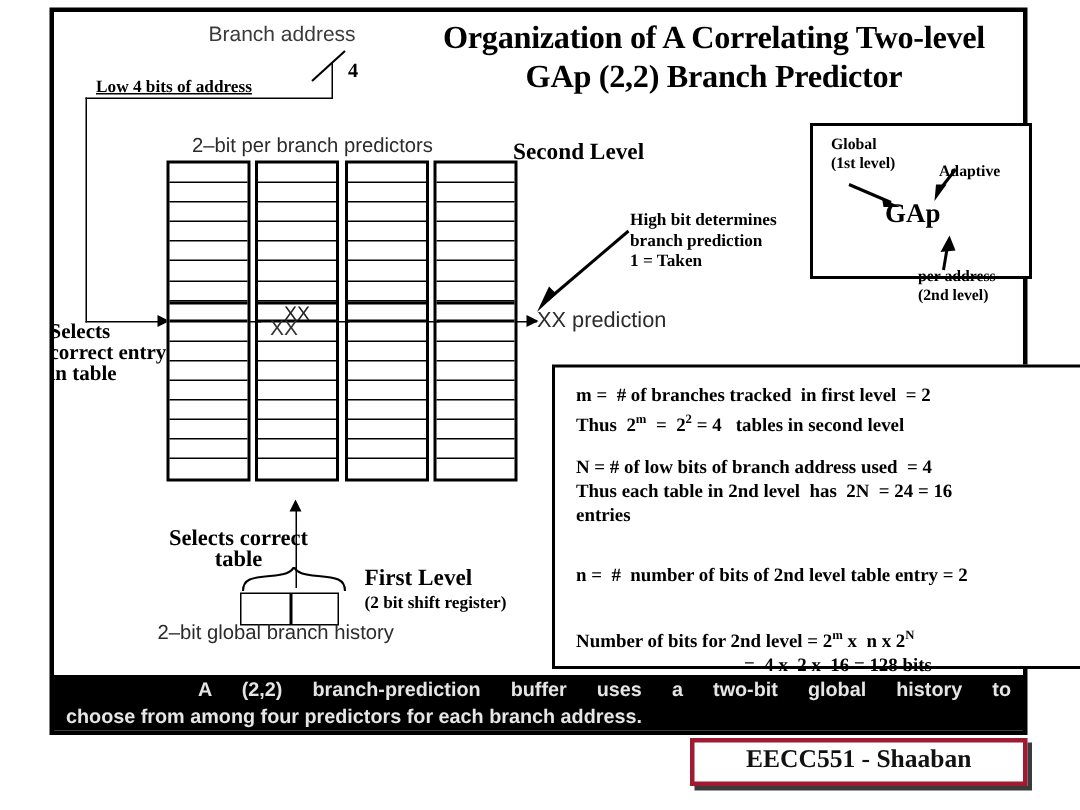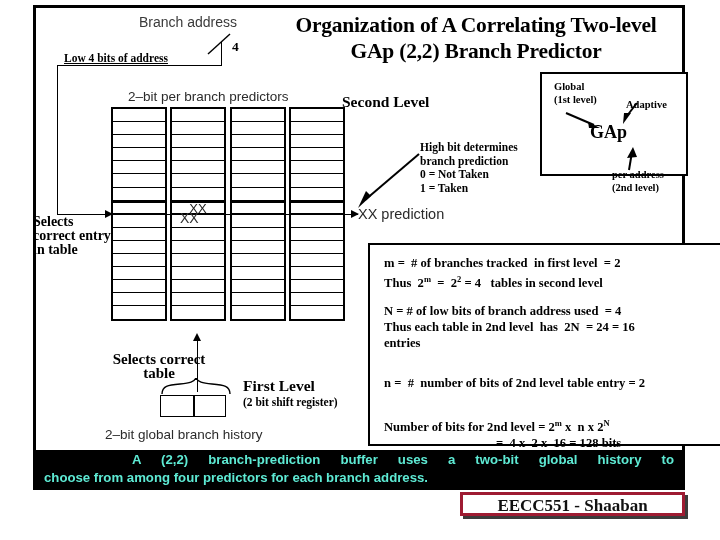--- a/index.html
+++ b/index.html
@@ -162,21 +162,21 @@
     left: 358px;
     top: 206px;
     font-size: 14.5px;
     color: #2b2b2b;
   }
 
   
   #gap-box {
     position: absolute;
     left: 540px;
-    top: 72px;
+    top: 82px;
     width: 148px;
     height: 104px;
     border: 2.5px solid #000;
     box-sizing: border-box;
     background: #fff;
   }
   #gap-global   { left: 12px;  top: 6px;  font-size: 10.5px; line-height: 13px; }
   #gap-adaptive { left: 84px;  top: 15px; font-size: 10.5px; margin-top: 10px; }
   #gap-word     { left: 48px;  top: 48px; font-size: 18px; font-family:"Liberation Serif", serif; }
   #gap-peraddr  { left: 70px;  top: 94px; font-size: 10.5px; line-height: 13px; }
@@ -228,51 +228,51 @@
   }
   #shift-register .sr-div {
     position: absolute;
     left: 50%;
     top: 0; bottom: 0;
     width: 1.6px;
     background: #000;
   }
   #global-history-label {
     left: 105px;
-    top: 427px;
+    top: 414px;
     font-size: 13.5px;
     color: #2b2b2b;
   }
 
   
   #banner {
     position: absolute;
     left: 36px;
     top: 450px;
     width: 646px;
     height: 37px;
     background: #000;
-    color: #5eead4;
+    color: #e5e5e5;
     font-family: "Liberation Sans", sans-serif;
     font-weight: bold;
     font-size: 13.2px;
     line-height: 18px;
     padding: 1px 8px 0 8px;
     box-sizing: border-box;
   }
   #banner .l1 { text-align: justify; text-align-last: justify; padding-left: 88px; }
   #banner .l2 { text-align: left; }
 
   
   #footer-badge {
     position: absolute;
     left: 460px;
     top: 492px;
     width: 225px;
-    height: 24px;
+    height: 32px;
     border: 3px solid #9e1b32;
     box-sizing: border-box;
     background: #fff;
     box-shadow: 3px 3px 0 #3b3b3b;
     text-align: center;
   }
   #footer-badge span {
     font-family: "Liberation Serif", serif;
     font-weight: bold;
     font-size: 17px;
@@ -406,21 +406,20 @@
 <div class="abs sans-thin" id="xx-mid-label">XX</div>
 
 <div class="abs serif-bold" id="selects-entry">
   <span>Selects correct entry in table</span>
 </div>
 
 <div class="abs serif-bold" id="second-level">Second Level</div>
 <div class="abs serif-bold" id="high-bit-note">
   <div>High bit determines</div>
   <div>branch prediction</div>
-  <div>0  =  Not Taken</div>
   <div>1 =  Taken</div>
 </div>
 <svg class="abs" style="left:355px; top:150px;" width="70" height="62">
   <line x1="64" y1="4" x2="10" y2="50" stroke="#000" stroke-width="2"></line>
   <polygon points="3,58 16,46 11,41" fill="#000"></polygon>
 </svg>
 <div class="abs sans-thin" id="xx-prediction">XX prediction</div>
 
 <div id="gap-box">
   <div class="abs serif-bold" id="gap-global">

